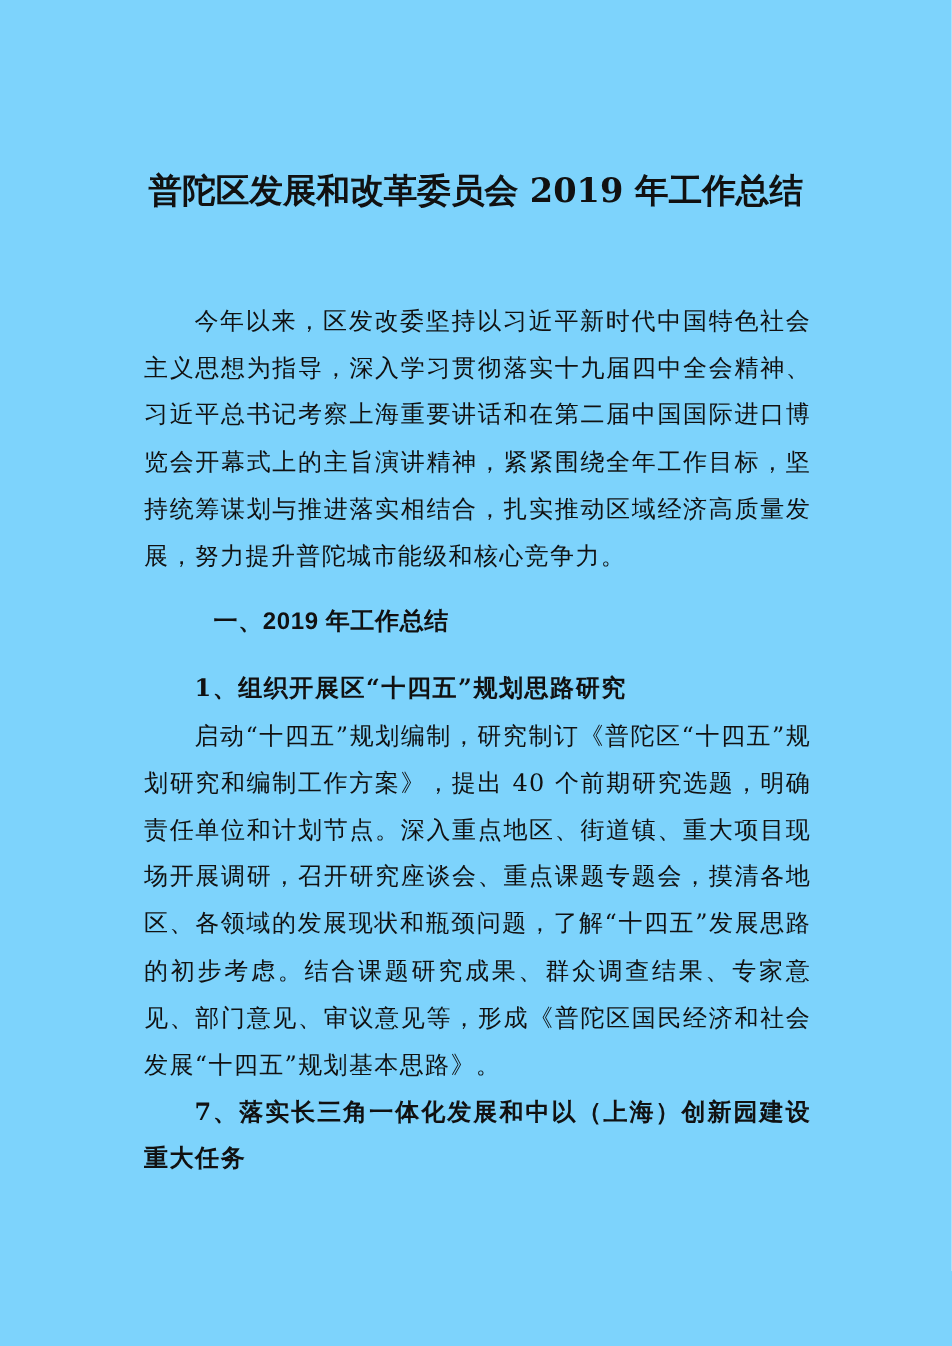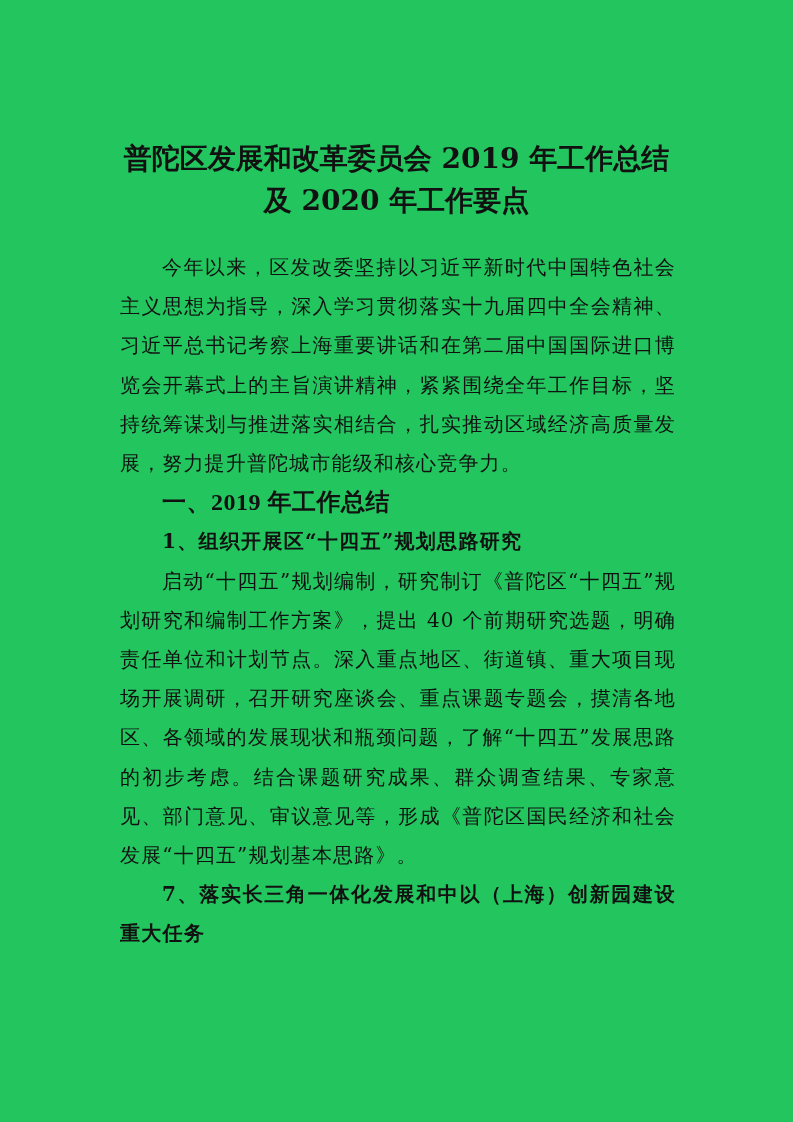--- a/index.html
+++ b/index.html
@@ -14,21 +14,21 @@
       overflow: hidden;
       color: #111111;
       font-family: "DejaVu Serif", "Liberation Serif", serif;
     }
     .page {
       position: absolute;
       left: 0;
       top: 0;
       width: 793px;
       height: 1122px;
-      background: #22c55e;
+      background: #7dd3fc;
     }
     .title {
       position: absolute;
       left: 100px;
       top: 138px;
       width: 593px;
       text-align: center;
       font-family: "DejaVu Serif", "Liberation Serif", serif;
       font-weight: bold;
       font-size: 28px;
@@ -50,24 +50,24 @@
       margin: 0;
       font-size: 20px;
       line-height: 39.2px;
       letter-spacing: 1.15px;
       text-indent: 42px;
       text-align: justify;
       font-weight: normal;
       word-break: break-all;
     }
     .h1 {
-      margin: 0;
-      font-family: Liberation Serif, serif;
+      margin: 16px;
+      font-family: Liberation Sans, sans-serif;
       font-weight: bold;
-      font-size: 24px;
+      font-size: 20px;
       line-height: 39.2px;
       text-indent: 42px;
       letter-spacing: 0.5px;
     }
     .h2 {
       margin: 0;
       font-weight: bold;
       font-size: 20px;
       line-height: 39.2px;
       text-indent: 50px;
@@ -86,21 +86,20 @@
       text-align: justify;
     }
   </style>
 </head>
 <body>
 
 <div class="page">
 
   <h1 class="title">
     <span>普陀区发展和改革委员会 2019 年工作总结</span>
-    <span>及 2020 年工作要点</span>
   </h1>
 
   <div class="body">
     <p class="para">今年以来，区发改委坚持以习近平新时代中国特色社会主义思想为指导，深入学习贯彻落实十九届四中全会精神、习近平总书记考察上海重要讲话和在第二届中国国际进口博览会开幕式上的主旨演讲精神，紧紧围绕全年工作目标，坚持统筹谋划与推进落实相结合，扎实推动区域经济高质量发展，努力提升普陀城市能级和核心竞争力。</p>
 
     <h2 class="h1">一、2019 年工作总结</h2>
 
 
     <h4 class="h3">1、组织开展区“十四五”规划思路研究</h4>
 

